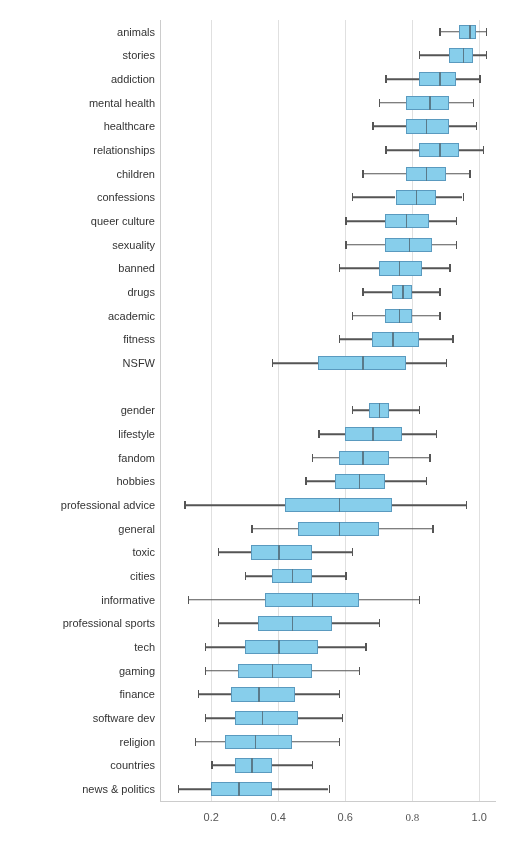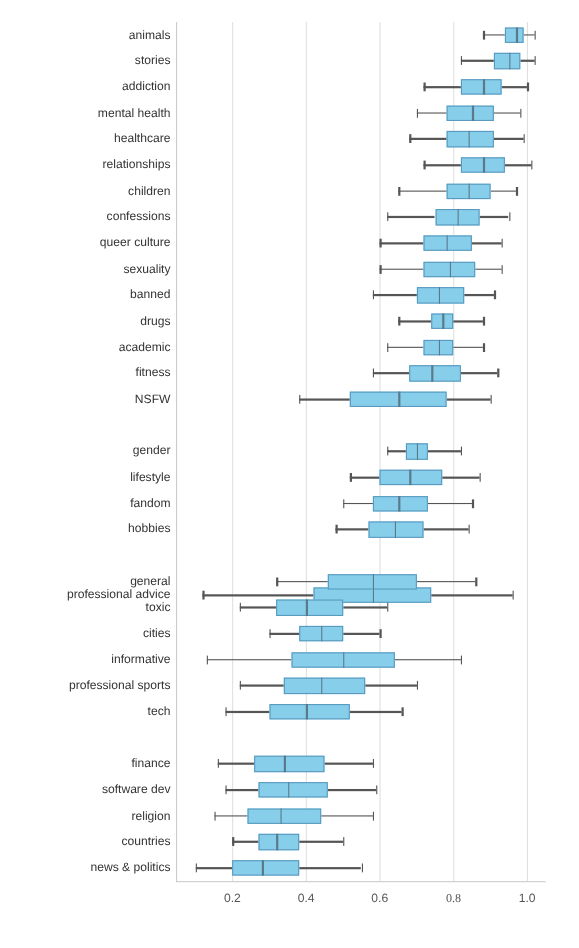--- a/index.html
+++ b/index.html
@@ -282,21 +282,21 @@
       </div>
       <div class="row" style="top: 57.5758%; height: 3.0303%;">
         <div class="category-label">hobbies</div>
         <div class="whisker-line" style="left: 43%; width: 9%;"></div>
         <div class="whisker-cap" style="left: 43%;"></div>
         <div class="whisker-line" style="left: 67%; width: 12%;"></div>
         <div class="whisker-cap" style="left: 79%;"></div>
         <div class="box" style="left: 52%; width: 15%;"></div>
         <div class="median-line" style="left: 59%;"></div>
       </div>
-      <div class="row" style="top: 60.6061%; height: 3.0303%; margin-top: 36px;">
+      <div class="row" style="top: 60.6061%; height: 3.0303%;">
         <div class="category-label">professional advice</div>
         <div class="whisker-line" style="left: 7%; width: 30%;"></div>
         <div class="whisker-cap" style="left: 7%;"></div>
         <div class="whisker-line" style="left: 69%; width: 22%;"></div>
         <div class="whisker-cap" style="left: 91%;"></div>
         <div class="box" style="left: 37%; width: 32%;"></div>
         <div class="median-line" style="left: 53%;"></div>
       </div>
       <div class="row" style="top: 63.6364%; height: 3.0303%;">
         <div class="category-label">general</div>
@@ -345,20 +345,29 @@
       </div>
       <div class="row" style="top: 78.7879%; height: 3.0303%;">
         <div class="category-label">tech</div>
         <div class="whisker-line" style="left: 13%; width: 12%;"></div>
         <div class="whisker-cap" style="left: 13%;"></div>
         <div class="whisker-line" style="left: 47%; width: 14%;"></div>
         <div class="whisker-cap" style="left: 61%;"></div>
         <div class="box" style="left: 25%; width: 22%;"></div>
         <div class="median-line" style="left: 35%;"></div>
       </div>
+      <div class="row" style="top: 81.8182%; height: 3.0303%;">
+        <div class="category-label">gaming</div>
+        <div class="whisker-line" style="left: 13%; width: 10%;"></div>
+        <div class="whisker-cap" style="left: 13%;"></div>
+        <div class="whisker-line" style="left: 45%; width: 14%;"></div>
+        <div class="whisker-cap" style="left: 59%;"></div>
+        <div class="box" style="left: 23%; width: 22%;"></div>
+        <div class="median-line" style="left: 33%;"></div>
+      </div>
       <div class="row" style="top: 87.8788%; height: 3.0303%;">
         <div class="category-label">software dev</div>
         <div class="whisker-line" style="left: 13%; width: 9%;"></div>
         <div class="whisker-cap" style="left: 13%;"></div>
         <div class="whisker-line" style="left: 41%; width: 13%;"></div>
         <div class="whisker-cap" style="left: 54%;"></div>
         <div class="box" style="left: 22%; width: 19%;"></div>
         <div class="median-line" style="left: 30%;"></div>
       </div>
       <div class="row" style="top: 84.8485%; height: 3.0303%;">

